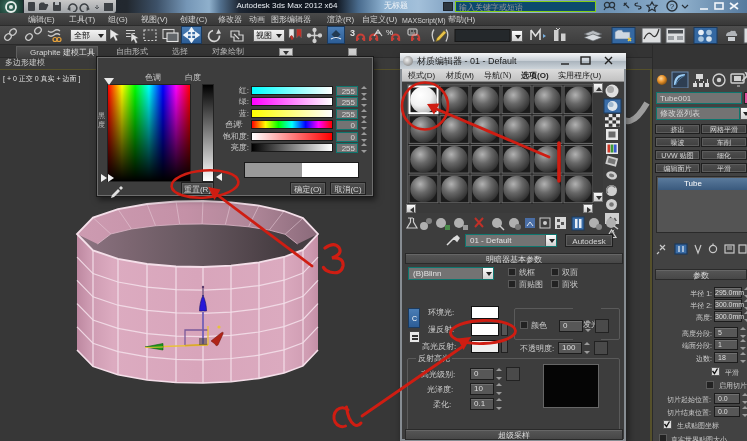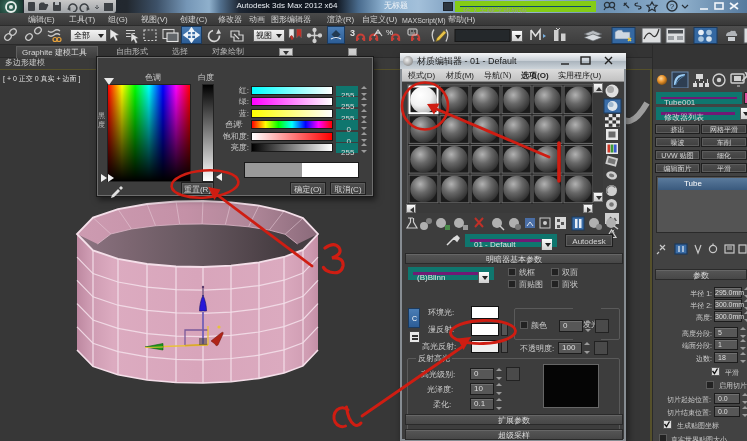--- a/index.html
+++ b/index.html
@@ -2,21 +2,21 @@
 <html><head><meta charset="utf-8">
 <style>
 html,body{margin:0;padding:0;}
 #app{position:relative;width:747px;height:441px;overflow:hidden;background:#373737;
   font-family:"Liberation Sans",sans-serif;color:#cfcfcf;}
 #app *{position:absolute;box-sizing:border-box;}
 .t7{font-size:7px;line-height:9px;}
 .t8{font-size:8px;line-height:10px;}
 .t9{font-size:9px;line-height:11px;}
 .btn{background:linear-gradient(#4e4e4e,#404040);border:1px solid #1f1f1f;box-shadow:inset 0 0 0 1px #5c5c5c;color:#d5d5d5;text-align:center;}
-.fld{background:#701a75;border:5px solid #0f766e;color:#d8d8d8;}
+.fld{background:#737373;border:1px solid #0f766e;color:#d8d8d8;}
 .fld2{background:#575757;border:1px solid #1c1c1c;color:#dedede;box-shadow:inset 0 1px 0 rgba(255,255,255,.15);}
 .spin{width:7px;}
 .spin:before{content:"";position:absolute;left:1px;top:0;border-left:3px solid transparent;border-right:3px solid transparent;border-bottom:3.5px solid #9a9a9a;}
 .spin:after{content:"";position:absolute;left:1px;bottom:0;border-left:3px solid transparent;border-right:3px solid transparent;border-top:3.5px solid #9a9a9a;}
 .cb{width:8px;height:8px;background:#222;border:1px solid #5a5a5a;}
 .rolhdr{height:11px;background:linear-gradient(#565656,#474747);border:1px solid #2a2a2a;box-shadow:inset 0 1px 0 #666;color:#ddd;text-align:center;font-size:8px;line-height:11px;}
 </style></head>
 <body>
 <div id="app">
 
@@ -44,21 +44,21 @@
     <path d="M63 8 a4 4 0 1 0 -4 3" stroke="#3e4246" stroke-width="1.5" fill="none"></path>
         <path d="M65 8 l-3.4 -2 0 4z" fill="#3e4246"></path>
     <path d="M72 4 v4 M70 6 l2 2 2 -2" stroke="#55595d" stroke-width="1" fill="none"></path>
     <rect x="79" y="2" width="9" height="8" fill="#3e4246"></rect>
   </svg>
 </div>
 <div class="t8" style="left:222px;top:1px;width:130px;height:11px;color:#e8edf2;text-align:center;white-space:nowrap;">Autodesk 3ds Max  2012 x64</div>
 <div class="t8" style="left:384px;top:1px;color:#f2f5f8;white-space:nowrap;">无标题</div>
 
 <div style="left:443px;top:2px;width:10px;height:9px;background:#2d3640;border:1px solid #1c232b;"></div>
-<div style="left:455px;top:1px;width:141px;height:11px;background:#0c4a6e;border:5px solid #84cc16;">
+<div style="left:455px;top:1px;width:141px;height:11px;background:#0c4a6e;border:1px solid #84cc16;">
   <div class="t8" style="left:3px;top:1px;color:#999;">输入关键字或短语</div>
 </div>
 <svg width="100" height="13" style="left:600px;top:0">
   <g stroke="#273038" stroke-width="1.2" fill="none">
     <circle cx="7" cy="5" r="2.6"></circle>
         <circle cx="12" cy="5" r="2.6"></circle>
         <path d="M4 10 l2 -3 M15 10 l-2 -3"></path>
     <path d="M24 3 l5 5 M24 6 a3 3 0 0 1 3 -3"></path>
     <path d="M38 3 c-4 0 -4 3 0 3 c4 0 4 3 0 3"></path>
     <path d="M52 2 l1.6 3 3.4 .4 -2.5 2.3 .7 3.3 -3.2 -1.7 -3.2 1.7 .7 -3.3 -2.5 -2.3 3.4 -.4z"></path>
@@ -215,21 +215,21 @@
         </svg>
   </div>
 
   <div style="left:511px;top:3.5px;width:12px;height:12px;background:linear-gradient(#fdfdfd,#cfcfcf);border:1px solid #555;">
     <div style="left:2.5px;top:4px;border-left:3px solid transparent;border-right:3px solid transparent;border-top:4px solid #222;"></div>
   </div>
 </div>
 
 <div id="ribbon" style="left:0;top:45px;width:747px;height:13px;background:#343434;border-bottom:1px solid #2a2a2a;">
   <div style="left:16px;top:1px;width:82px;height:12px;background:linear-gradient(#505050,#3e3e3e);border:1px solid #5e5e5e;border-bottom:none;">
-    <div class="t8" style="left:5px;top:1px;color:#d8d8d8;">Graphite 建模工具</div>
+    <div class="t8" style="left:13px;top:1px;color:#d8d8d8;">Graphite 建模工具</div>
   </div>
   <div class="t8" style="left:116px;top:2px;color:#b8b8b8;">自由形式</div>
   <div class="t8" style="left:172px;top:2px;color:#b8b8b8;">选择</div>
   <div class="t8" style="left:212px;top:2px;color:#b8b8b8;">对象绘制</div>
   <div style="left:279px;top:3px;width:14px;height:8px;background:#d8d8d8;border:1px solid #888;">
     <div style="left:3px;top:2px;border-left:3px solid transparent;border-right:3px solid transparent;border-top:4px solid #333;"></div>
   </div>
   <div style="left:348px;top:3px;width:9px;height:8px;background:#cfcfcf;border:1px solid #888;"></div>
 </div>
 
@@ -348,21 +348,21 @@
       <circle cx="219" cy="257" r="1.6" fill="#e8c23a"></circle>
       <rect x="199" y="268" width="8" height="7" fill="#3a3a3a" opacity=".5"></rect>
     </g>
 
     <path d="M617 42 Q 629 64 647 33" stroke="#a8a8a8" stroke-width="6" fill="none" opacity=".9"></path>
   </svg>
 </div>
 
 <div id="colordlg" style="left:96px;top:56px;width:278px;height:141px;background:#3d3d3d;border:1px solid #191919;box-shadow:inset 0 0 0 1px #6e6e6e, 2px 3px 6px rgba(0,0,0,.5);">
   <div class="t8" style="left:48px;top:16px;color:#c8c8c8;">色调</div>
-  <div class="t8" style="left:101px;top:16px;color:#c8c8c8;">白度</div>
+  <div class="t8" style="left:88px;top:16px;color:#c8c8c8;">白度</div>
 
   <div style="left:10px;top:27px;width:84px;height:98px;border:1px solid #222;
     background:linear-gradient(to bottom,rgba(0,0,0,0),rgba(0,0,0,1)),linear-gradient(to right,#f00 0%,#ff0 17%,#0f0 33%,#0ff 50%,#00f 67%,#f0f 83%,#f00 100%);"></div>
   <div style="left:7px;top:21px;width:0;height:0;border-left:5px solid transparent;border-right:5px solid transparent;border-top:7px solid #e8e8e8;"></div>
 
   <div style="left:105px;top:27px;width:12px;height:98px;border:1px solid #222;background:linear-gradient(#000,#fff);"></div>
   <div style="left:119px;top:116px;width:0;height:0;border-top:4px solid transparent;border-bottom:4px solid transparent;border-right:6px solid #f0f0f0;"></div>
 
   <div class="t7" style="left:1px;top:54px;width:8px;color:#c0c0c0;">黑 度</div>
 
@@ -681,21 +681,20 @@
     <div style="left:98px;top:8px;width:14px;height:14px;background:#4a4a4a;border:1px solid #222;"></div>
     <div class="t8" style="left:19px;top:26px;color:#ccc;">光泽度:</div>
     <div class="fld2 t8" style="left:62px;top:24px;width:24px;height:12px;text-align:left;padding-left:3px;">10</div>
     <div class="spin" style="left:87px;top:24px;height:12px;"></div>
     <div class="t8" style="left:25px;top:41px;color:#ccc;">柔化:</div>
     <div class="fld2 t8" style="left:62px;top:39px;width:24px;height:12px;text-align:left;padding-left:3px;">0.1</div>
     <div class="spin" style="left:87px;top:39px;height:12px;"></div>
     <div style="left:135px;top:5px;width:56px;height:44px;background:#050505;border:1px solid #666;"></div>
   </div>
 
-  <div class="rolhdr" style="left:3px;top:361px;width:218px;">扩展参数</div>
   <div class="rolhdr" style="left:3px;top:376px;width:218px;">超级采样</div>
 </div>
 
 <div id="cmdpanel" style="left:652px;top:45px;width:95px;height:396px;background:#424242;border-left:1px solid #2a2a2a;overflow:hidden;">
       <div style="left:0;top:0;width:95px;height:24px;background:#343434;"></div>
 
   <svg width="95" height="18" style="left:0;top:25px;">
     <circle cx="9" cy="10" r="5" fill="url(#orb)"></circle>
     <defs>
           <radialGradient id="orb" cx="40%" cy="35%" r="70%">

